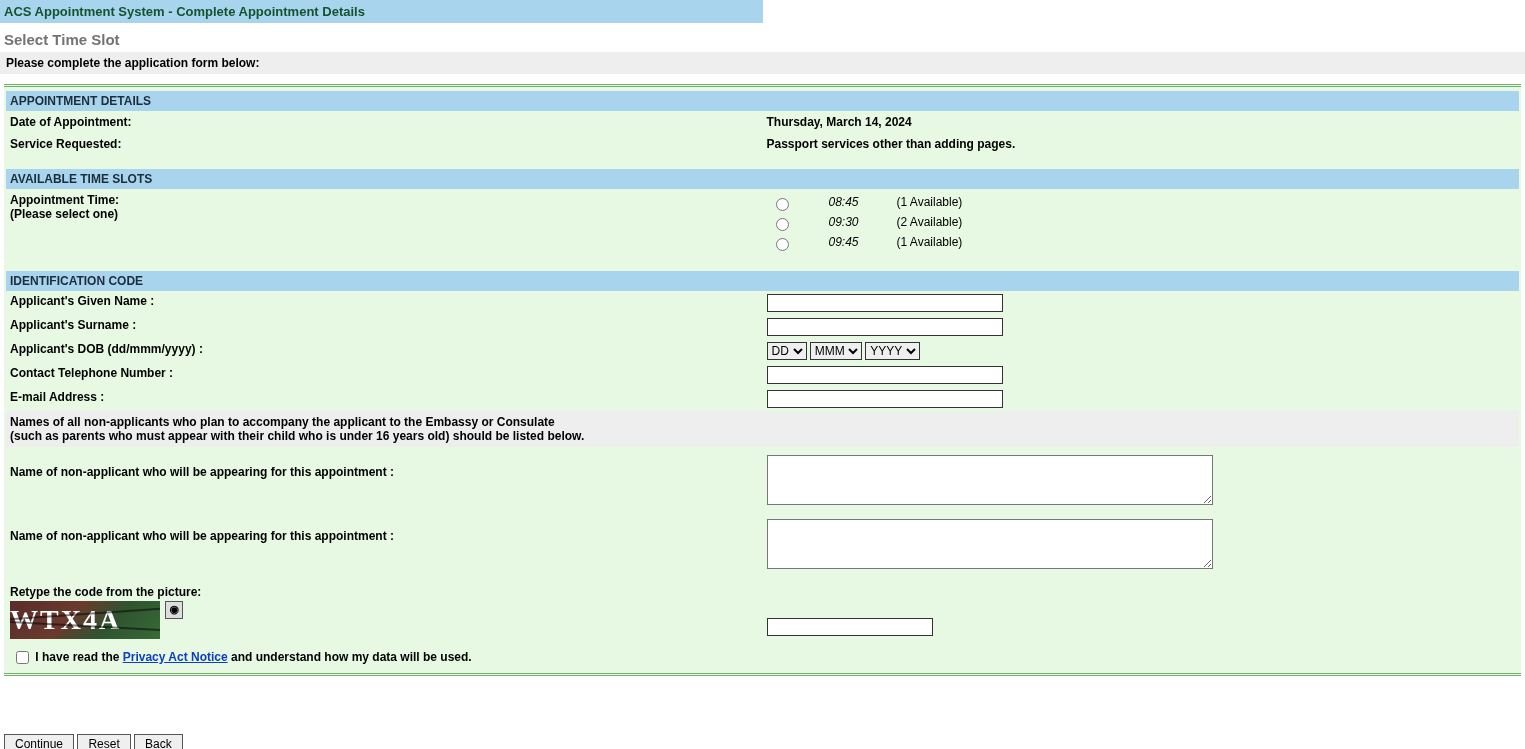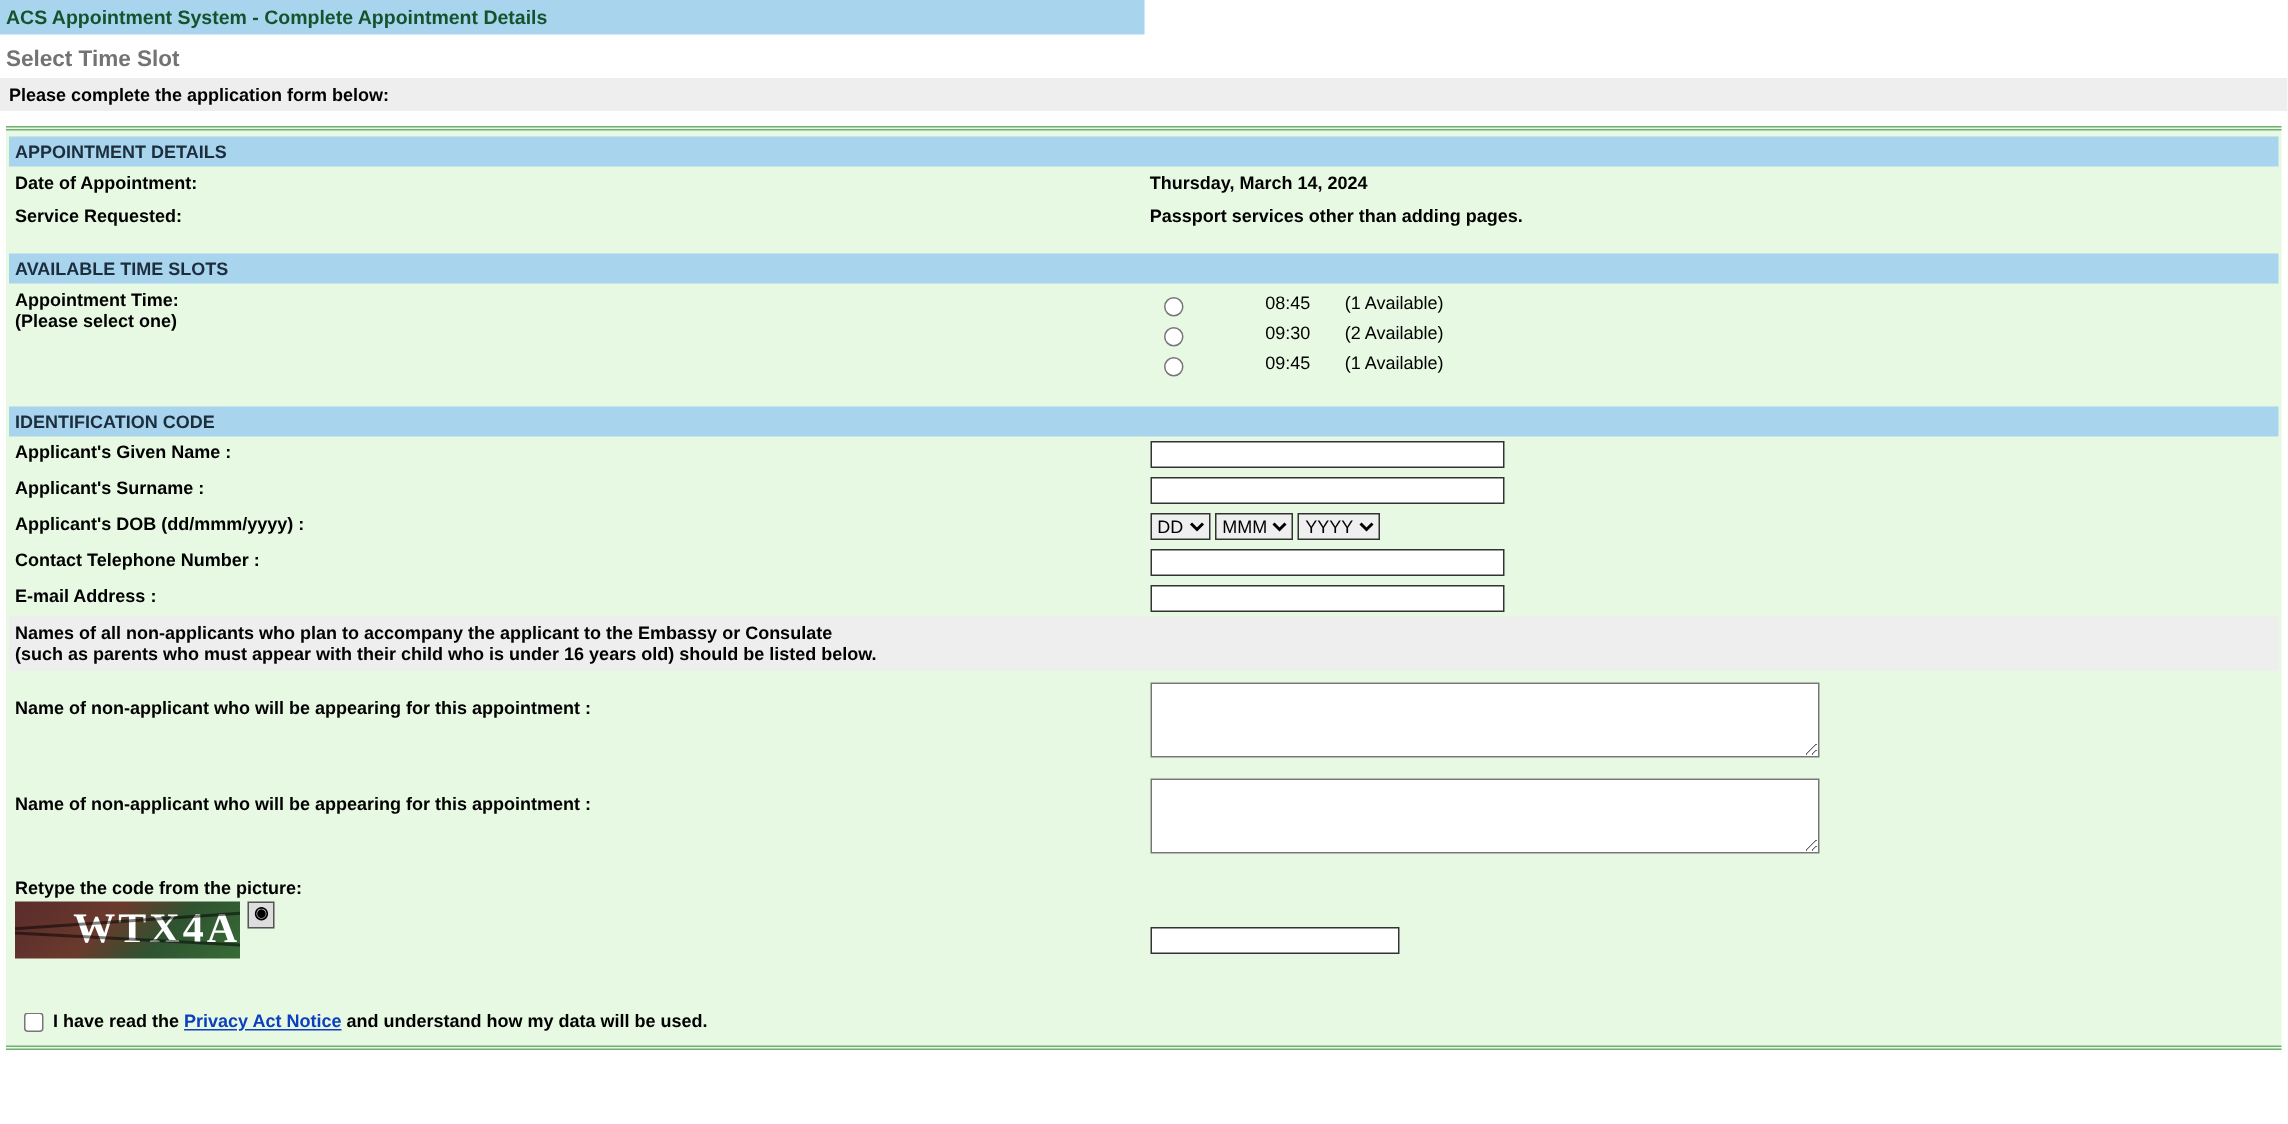--- a/index.html
+++ b/index.html
@@ -60,42 +60,42 @@
     width: 50%;
   }
   .detail-value {
     width: 50%;
   }
   .slot-row td {
     padding: 2px 4px;
     font-weight: normal;
   }
   .slot-radio { text-align: left; width:50px;}
-  .slot-time { width:60px; text-align:center;}
+  .slot-time { width:60px; text-align:left;font-style:italic;}
   .slot-avail { padding-left:10px;}
   .field-row td { padding: 3px 4px; }
   .txt { width: 230px; font-family: Arial, sans-serif; font-size:12px; padding:1px 2px; border:1px solid #333;}
   .sel { font-family: Arial, sans-serif; font-size:12px; border:1px solid #333;}
   .ta  { width:440px; height:44px; font-family: Arial, sans-serif; font-size:12px; border:1px solid #767676; resize:both;}
   .note-bar {
     background: #eeeeee;
     font-weight: bold;
     padding: 4px 4px;
   }
   .captcha-box {
     display:inline-block;
     position:relative;
     width:150px; height:38px;
     background: linear-gradient(135deg,#5a2c2c 0%, #6a3a2d 40%, #2f5330 65%, #376b36 100%);
     color:#fff;
     font-family: Georgia, 'Times New Roman', serif;
     font-size:28px;
     font-weight:bold;
     letter-spacing:2px;
-    text-align:right;
+    text-align:left;
     line-height:38px;
     overflow:hidden;
     user-select:none;
     vertical-align:middle;
   }
   .captcha-box::before,
   .captcha-box::after {
     content:"";
     position:absolute;
     left:-10px; right:-10px;
@@ -108,21 +108,21 @@
     width:16px; height:16px;
     border:1px solid #555;
     background:#ddd;
     text-align:center;
     line-height:14px;
     font-size:11px;
     vertical-align:top;
     margin-left:2px;
     cursor:pointer;
   }
-  .consent-row { padding:6px 6px 2px 6px; font-weight:bold;margin-top:24px;}
+  .consent-row { padding:6px 6px 2px 6px; font-weight:bold;}
   .consent-row a { color:#0b3fbf; text-decoration:underline;}
   .btn-row { padding:10px 4px;}
   .btn { font-family: Arial, sans-serif; font-size:12px; padding:2px 10px; border:1px solid #555; background:#efefef; cursor:pointer;margin-top:48px;}
   .small-txt { width:160px; font-family:Arial,sans-serif; font-size:12px; padding:1px 2px; border:1px solid #333;}
   input[type=checkbox], input[type=radio] { vertical-align:middle; }
 </style>
 </head>
 <body>
 
 <div class="top-title">ACS Appointment System - Complete Appointment Details</div>

